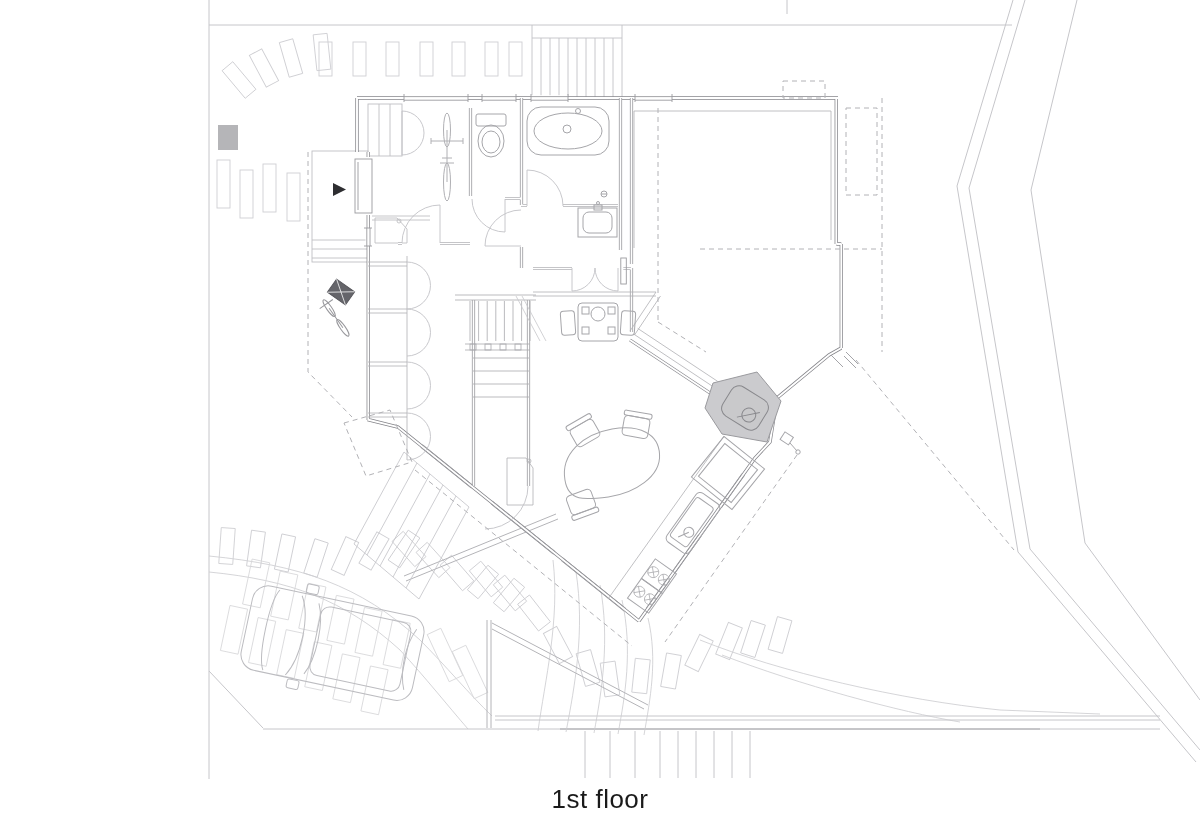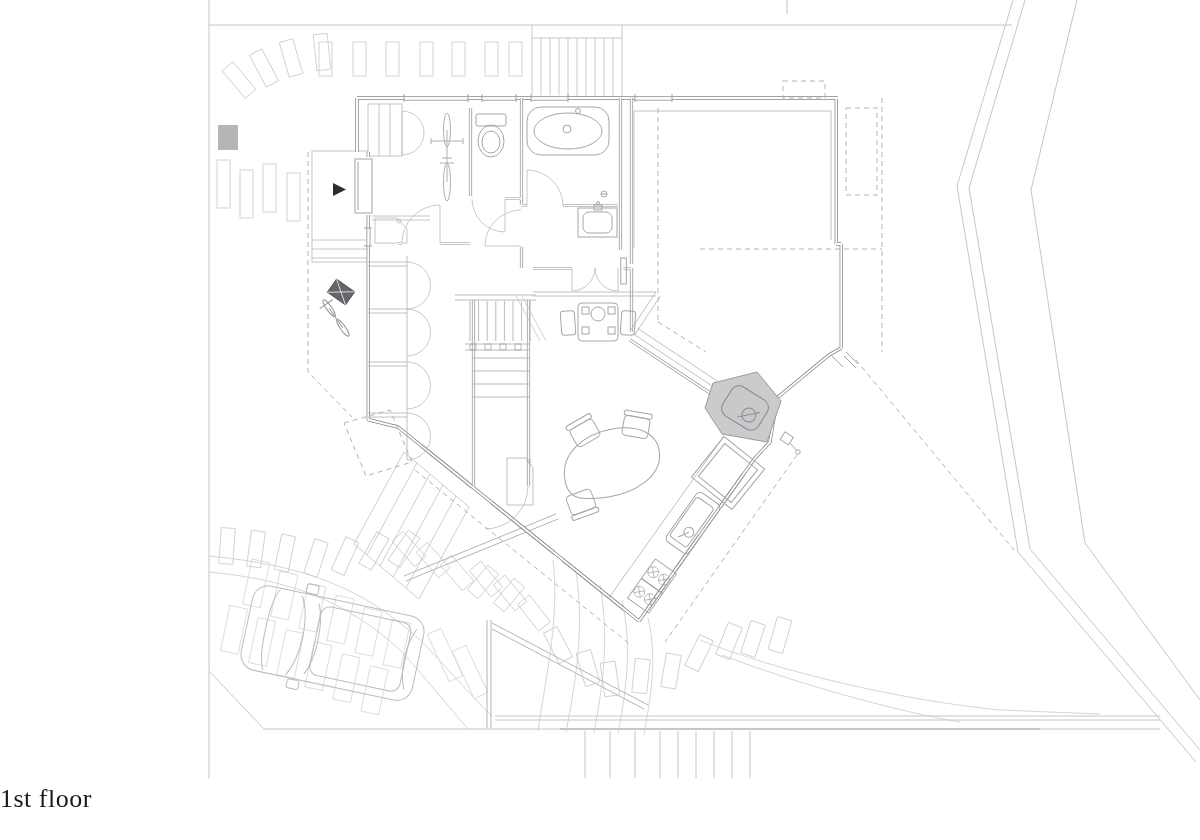--- a/index.html
+++ b/index.html
@@ -1,20 +1,20 @@
 <!DOCTYPE html>
 <html><head>
 <meta charset="utf-8">
 <style>
   html,body{margin:0;padding:0;background:#ffffff;}
   .page{position:relative;width:1200px;height:840px;background:#ffffff;overflow:hidden;
         font-family:"Liberation Sans",sans-serif;}
   svg{position:absolute;left:0;top:0;}
-  .caption{position:absolute;left:0;right:0;top:784px;
-           font-family:Liberation Serif, serif;font-size:26px;color:#1a1a1a;
+  .caption{position:absolute;left:0;right:0;top:784px;text-align:center;
+           font-family:Liberation Sans, sans-serif;font-size:26px;color:#1a1a1a;
            letter-spacing:0.5px;}
 </style>
 </head>
 <body>
 
 <div class="page">
 <svg width="1200" height="840" viewBox="0 0 1200 840">
 <defs>
   <path id="wallOuter" d="M357,98 H838 M836.3,98 V244 M836.3,244 H841.3 M841.3,244 V348
     M841.3,348 L829,355 L777,398 L770,442 L755,458 L639,621 M639,621 L398,427 L367.5,419.5

